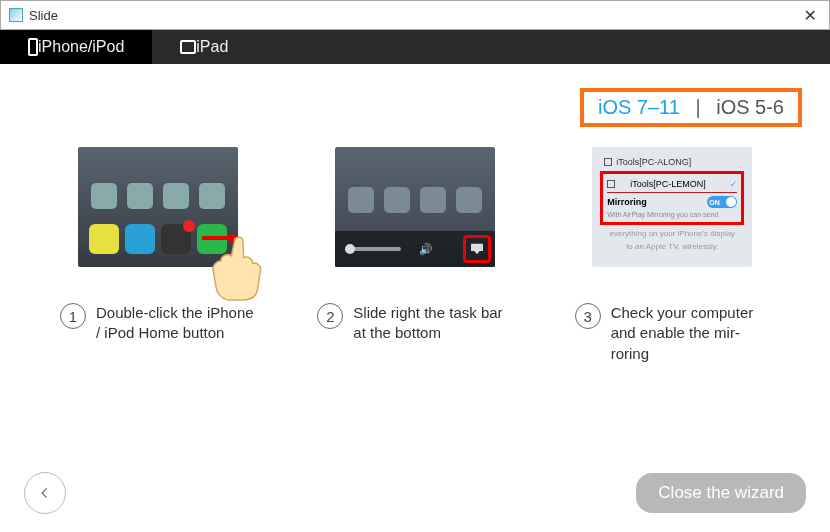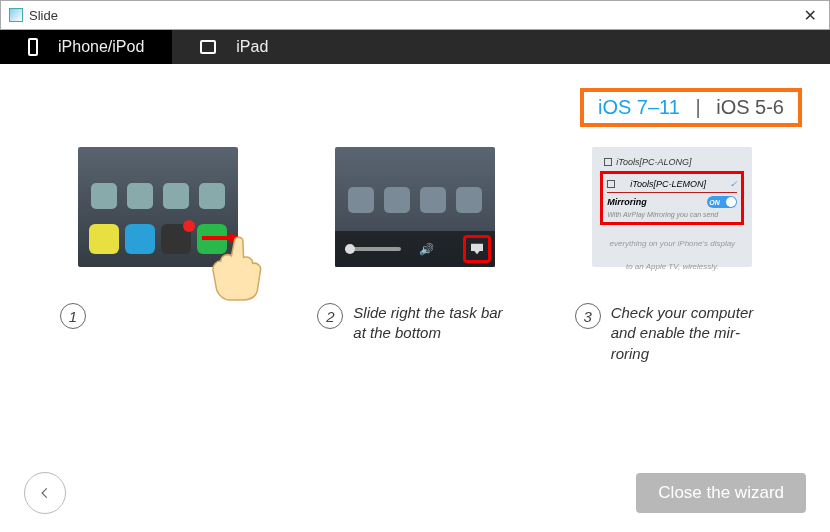--- a/index.html
+++ b/index.html
@@ -6,36 +6,36 @@
   body { width: 830px; height: 532px; background: #fff; overflow: hidden; }
 
   
   .titlebar { height: 30px; border: 1px solid #aaa; display: flex; align-items: center; padding: 0 8px; background: #fff; }
   .titlebar .appicon { width: 14px; height: 14px; border: 1px solid #4aa; background: linear-gradient(135deg,#8ce,#fff); margin-right: 6px; }
   .titlebar .title { font-size: 13px; color: #333; flex: 1; }
   .titlebar .closex { font-size: 16px; color: #333; padding: 0 4px; cursor: pointer; }
 
   
   .tabbar { height: 34px; background: #2a2a2a; display: flex; align-items: stretch; }
-  .tab { display: flex; align-items: center; gap: 20px; padding: 0 28px; color: #eee; font-size: 16px; cursor: pointer; }
+  .tab { display: flex; align-items: center; gap: 0; padding: 0 28px; color: #eee; font-size: 16px; cursor: pointer; }
   .tab.active { background: #000; }
   .tab .dev-icon { display: inline-block; }
   .phone-icon { width: 10px; height: 18px; border: 2px solid #fff; border-radius: 2px; }
   .tablet-icon { width: 16px; height: 14px; border: 2px solid #fff; border-radius: 2px; }
 
   
   .content { padding: 12px 20px 0 20px; }
   .version-row { display: flex; justify-content: flex-end; padding: 12px 8px 20px 0; }
   .version-box { border: 4px solid #f97316; padding: 4px 14px; font-size: 20px; }
   .version-box .v-active { color: #1ea0f0; }
   .version-box .sep { color: #666; margin: 0 10px; }
   .version-box .v-inactive { color: #555; }
 
   .steps { display: flex; gap: 62px; justify-content: center; padding: 0 40px; }
-  .step { width: 210px; font-style: italic; }
+  .step { width: 210px; }
 
   .shot { width: 160px; height: 120px; margin: 0 auto 36px; background: #4a5560; position: relative; border-radius: 2px; }
 
   
   .s1 .shot { background: linear-gradient(#596470,#343b42); }
   .s1 .dock { position:absolute; left:0; right:0; bottom:6px; height:44px; display:flex; gap:6px; padding:0 6px; align-items: center; justify-content: center;}
   .s1 .dock .app { width:30px; height:30px; border-radius:6px; }
   .s1 .app.a1{background:#e8e040}.s1 .app.a2{background:#2aa0d8}.s1 .app.a3{background:#333;position:relative}
   .s1 .app.a3::after{content:"";position:absolute;top:-4px;right:-4px;width:12px;height:12px;border-radius:50%;background:#e22}
   .s1 .app.a4{background:#2ab84a}
@@ -59,31 +59,31 @@
   
   .s3 .shot { background:#e4e8ed; padding:8px; }
   .s3 .list{font-size:9px;color:#333;padding:2px 4px;display:flex;align-items:center;gap:4px;}
   .s3 .cb{width:8px;height:8px;border:1px solid #555;display:inline-block}
   .s3 .panel{border:3px solid #e00;margin-top:2px;padding:4px;font-size:9px}
   .s3 .row{display:flex;align-items:center;gap:15px;padding:1px 0}
   .s3 .toggle{margin-left:auto;width:30px;height:12px;background:#3b9cf0;border-radius:6px;position:relative;display:flex;align-items:center;justify-content:flex-start;padding-left:2px}
   .s3 .toggle span{color:#fff;font-size:7px;font-weight:bold}
   .s3 .toggle::after{content:"";position:absolute;right:1px;top:1px;width:10px;height:10px;border-radius:50%;background:#fff}
   .s3 .hint{font-size:7px;color:#888;margin-top:2px}
-  .s3 .below{font-size:8px;color:#999;text-align:center;margin-top:14px}
+  .s3 .below{font-size:8px;color:#999;text-align:center;margin-top:4px}
 
   .step-text { display:flex; gap:10px; align-items:flex-start; }
   .num { width:26px;height:26px;border:1px solid #666;border-radius:50%;display:flex;align-items:center;justify-content:center;font-size:15px;color:#444;flex-shrink:0}
   .desc { font-size:15px; color:#333; line-height:1.35; }
 
   
   .footer { position:absolute; left:0; right:0; bottom:18px; display:flex; align-items:center; padding: 0 24px;}
   .back-btn { width:42px;height:42px;border:1px solid #bbb;border-radius:50%;display:flex;align-items:center;justify-content:center;cursor:pointer}
   .back-btn svg{width:14px;height:14px;stroke:#666;fill:none;stroke-width:2}
-  .close-wiz { margin-left:auto; background:#b8b8b8;color:#fff;border:none;padding:10px 22px;font-size:17px;border-radius:4px;cursor:pointer}
+  .close-wiz { margin-left:auto; background:#b8b8b8;color:#fff;border:none;padding:10px 22px;font-size:17px;border-radius:16px;cursor:pointer}
 </style>
 </head>
 <body>
 
 <div class="titlebar">
   <span class="appicon"></span>
   <span class="title">Slide</span>
   <span class="closex">✕</span>
 </div>
 
@@ -126,20 +126,21 @@
         </div>
         <div class="arrow"></div>
         <div class="finger">
           <svg class="finger-svg" viewBox="0 0 100 100">
             <path d="M30 45 C30 38 38 34 44 38 L48 18 C49 12 58 12 59 18 L60 40 C66 38 72 42 72 48 C78 46 84 52 82 58 L78 84 C76 92 68 96 58 96 L42 96 C34 96 26 90 24 80 L20 58 C18 50 26 44 30 45 Z" fill="#ffe4b0" stroke="#d4a860" stroke-width="2"></path>
           </svg>
         </div>
       </div>
       <div class="step-text">
         <div class="num">1</div>
+        <div class="desc">Double-click the iPhone / iPod Home button</div>
       </div>
     </div>
 
     <div class="step s2">
       <div class="shot">
         <div class="iconrow">
           <span class="ico"></span>
             <span class="ico"></span>
             <span class="ico"></span>
             <span class="ico"></span>

